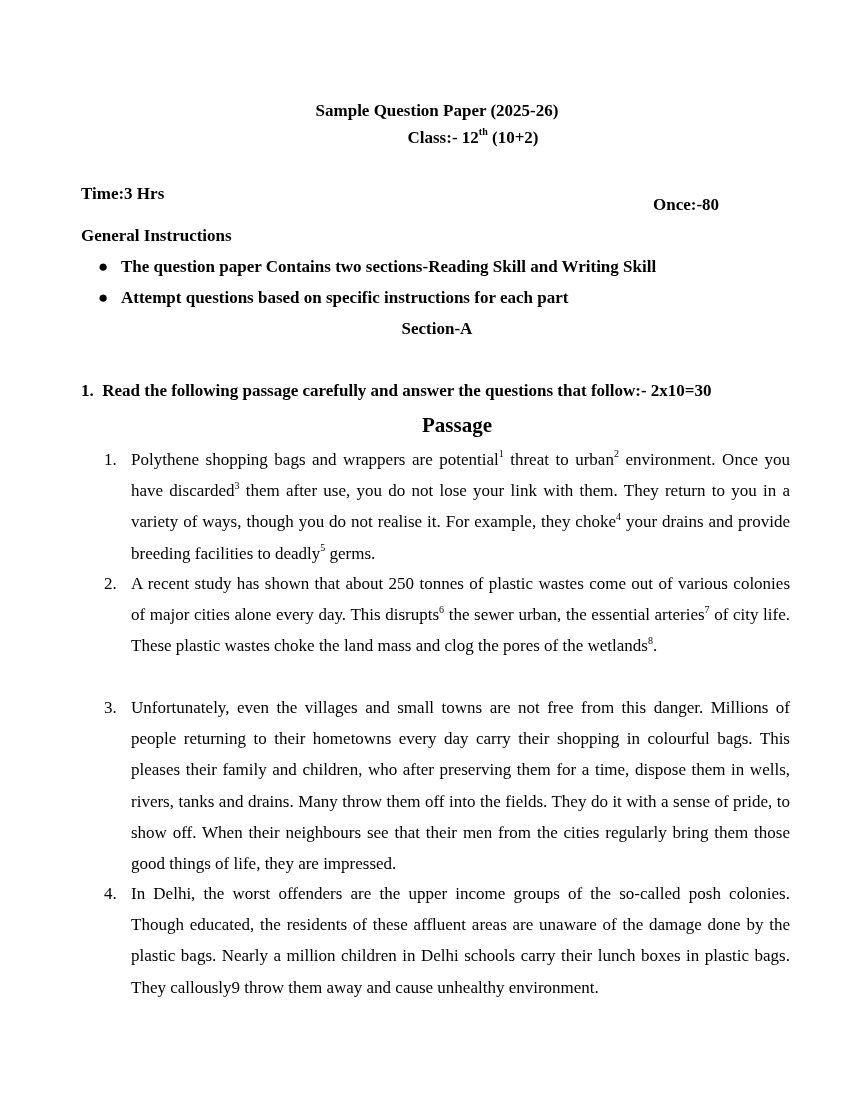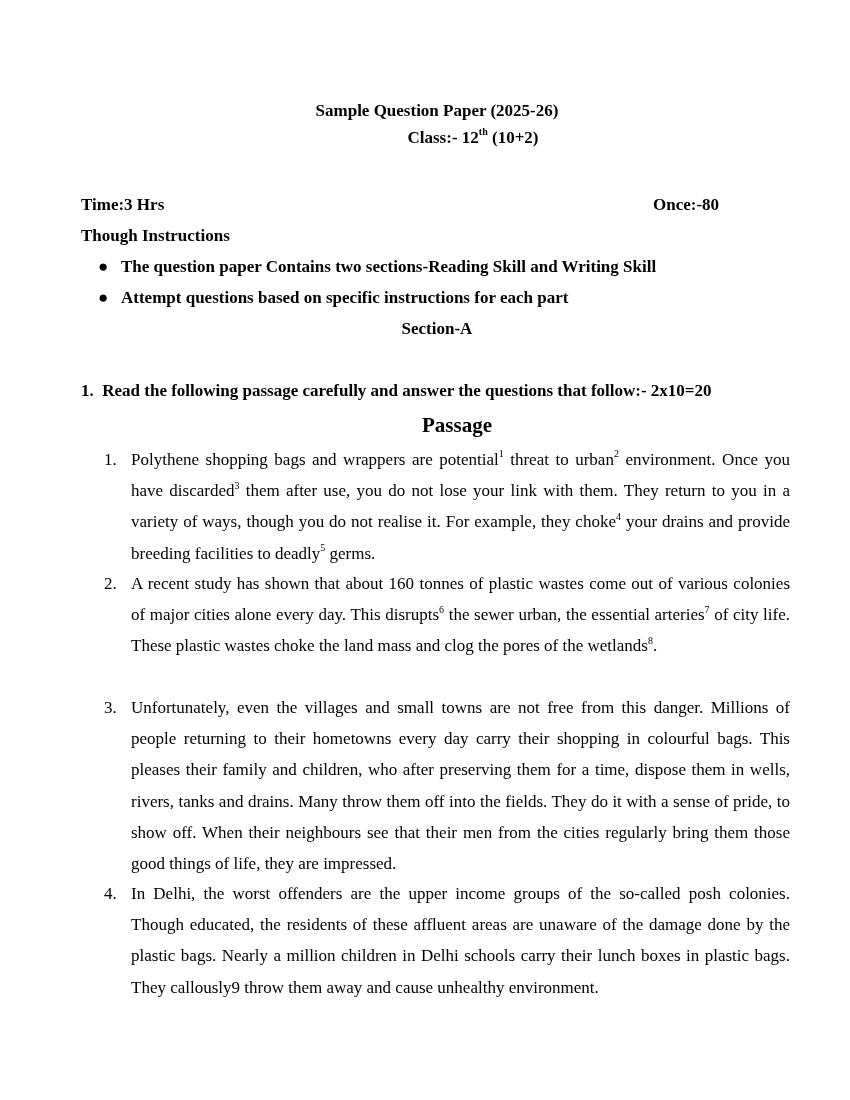--- a/index.html
+++ b/index.html
@@ -7,21 +7,21 @@
     width: 850px; height: 1100px; position: relative; overflow: hidden;
     font-family: "Liberation Serif", serif; color: #000;
   }
   .page { position: absolute; left: 0; top: 0; width: 721px; height: 1100px; margin-left: 12px; }
   .line { position: absolute; font-size: 17px; line-height: 20px; white-space: nowrap; }
   .bold { font-weight: bold; }
   .center { left: 0; width: 850px; text-align: center; }
   .title1 { top: 101px; }
   .title2 { top: 128px; padding-left: 36px; }
   .title3 { top: 163px; }
-  .time { left: 69px; top: 195px; }
+  .time { left: 69px; top: 184px; }
   .marks { left: 641px; top: 195px; }
   .gen { left: 69px; top: 226px; }
   .bullet { left: 86px; }
   .bullet .dot { display: inline-block; width: 23px; }
   .b1 { top: 257px; }
   .b2 { top: 288px; }
   .secA { top: 319px; }
   .rskill { top: 350px; }
   .q1 { left: 69px; top: 381px; }
   .passage-title { top: 413px; font-size: 21px; line-height: 24px; padding-left: 20px; }
@@ -45,44 +45,44 @@
   <div class="line bold center title1">Sample Question Paper (2025-26)</div>
 
   <div class="line bold center title2">
     <span>Class:- 12</span><sup>th</sup><span> (10+2)</span>
   </div>
 
 
   <div class="line bold time">Time:3 Hrs</div>
   <div class="line bold marks">Once:-80</div>
 
-  <div class="line bold gen">Though Instructions</div>
+  <div class="line bold gen">General Instructions</div>
 
   <div class="line bold bullet b1">
     <span class="dot">●</span><span>The question paper Contains two sections-Reading Skill and Writing Skill</span>
   </div>
   <div class="line bold center secA">Section-A</div>
 
   <div class="line bold bullet b2">
     <span class="dot">●</span><span>Attempt questions based on specific instructions for each part</span>
   </div>
 
   <div class="line bold q1">
-    <span>1.</span>&nbsp;&nbsp;<span>Read the following passage carefully and answer the questions that follow:- 2x10=20</span>
+    <span>1.</span>&nbsp;&nbsp;<span>Read the following passage carefully and answer the questions that follow:- 2x10=30</span>
   </div>
 
   <div class="line bold center passage-title">Passage</div>
 
   <div class="para p1">
     <span class="num">1.</span>
     <span class="txt"><span>Polythene shopping bags and wrappers are potential</span><sup>1</sup><span> threat to urban</span><sup>2</sup><span> environment. Once you have discarded</span><sup>3</sup><span> them after use, you do not lose your link with them. They return to you in a variety of ways, though you do not realise it. For example, they choke</span><sup>4</sup><span> your drains and provide breeding facilities to deadly</span><sup>5</sup><span> germs.</span></span>
   </div>
   <div class="para p2">
     <span class="num">2.</span>
-    <span class="txt"><span>A recent study has shown that about 160 tonnes of plastic wastes come out of various colonies of major cities alone every day. This disrupts</span><sup>6</sup><span> the sewer urban, the essential arteries</span><sup>7</sup><span> of city life. These plastic wastes choke the land mass and clog the pores of the wetlands</span><sup>8</sup><span>.</span></span>
+    <span class="txt"><span>A recent study has shown that about 250 tonnes of plastic wastes come out of various colonies of major cities alone every day. This disrupts</span><sup>6</sup><span> the sewer urban, the essential arteries</span><sup>7</sup><span> of city life. These plastic wastes choke the land mass and clog the pores of the wetlands</span><sup>8</sup><span>.</span></span>
   </div>
   <div class="para p3">
     <span class="num">3.</span>
     <span class="txt"><span>Unfortunately, even the villages and small towns are not free from this danger. Millions of people returning to their hometowns every day carry their shopping in colourful bags. This pleases their family and children, who after preserving them for a time, dispose them in wells, rivers, tanks and drains. Many throw them off into the fields. They do it with a sense of pride, to show off. When their neighbours see that their men from the cities regularly bring them those good things of life, they are impressed.</span></span>
   </div>
   <div class="para p4">
     <span class="num">4.</span>
     <span class="txt"><span>In Delhi, the worst offenders are the upper income groups of the so-called posh colonies. Though educated, the residents of these affluent areas are unaware of the damage done by the plastic bags. Nearly a million children in Delhi schools carry their lunch boxes in plastic bags. They callously9 throw them away and cause unhealthy environment.</span></span>
   </div>
 

